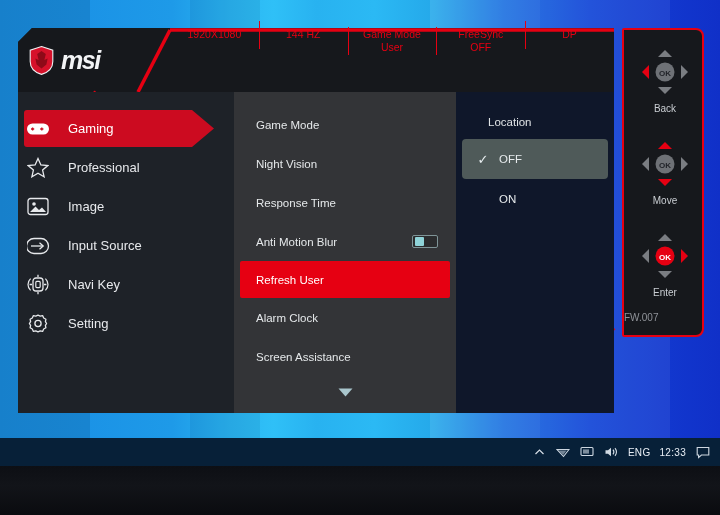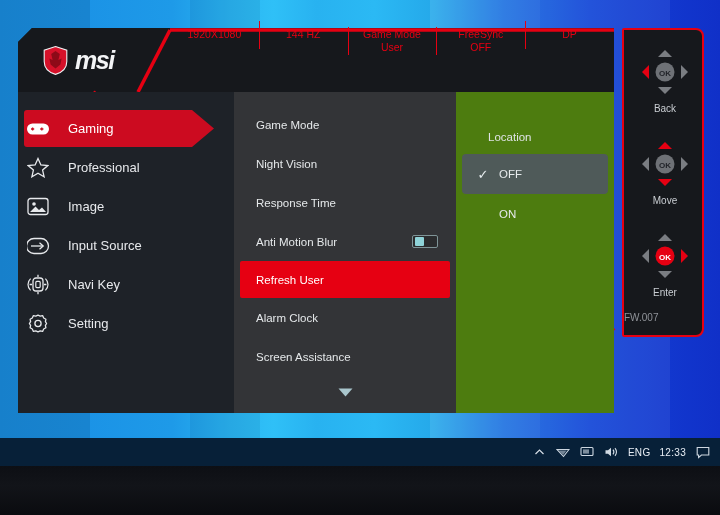--- a/index.html
+++ b/index.html
@@ -71,42 +71,42 @@
     background: #16181c;
     border: 2px solid #e60012;
     border-radius: 2px 8px 8px 2px;
   }
 
   
   .hdr {
     position: absolute; left: 0; top: 0; width: 596px; height: 64px;
     display: flex; align-items: center;
   }
-  .logo-wrap { width: 152px; display: flex; align-items: center; gap: 7px; padding-left: 25px; }
+  .logo-wrap { width: 152px; display: flex; align-items: center; gap: 7px; padding-left: 11px; }
   .msi-shield { width: 25px; height: 29px; flex: none; }
   .msi-word {
     font-size: 25px; font-style: italic; font-weight: bold;
     color: #f3f4f6; letter-spacing: -1.5px;
   }
   .hdr-items { flex: 1; display: flex; align-items: flex-start; height: 100%; }
   .hdr-cell {
     flex: 1; text-align: center; color: #e60012;
     font-size: 10.5px; line-height: 13px; position: relative;
   }
   .hdr-cell + .hdr-cell::before {
     content: ""; position: absolute; left: 0; top: 50%;
     transform: translateY(-50%); width: 1px; height: 28px;
     background: #e60012;
   }
 
   
   .cols { position: absolute; left: 0; top: 64px; width: 596px; height: 321px; display: flex; }
   .col-side  { width: 216px; background: #1e2228; padding-top: 17px; }
   .col-mid   { width: 222px; background: #333437; padding-top: 13px; position: relative; }
-  .col-right { width: 158px; background: #4d7c0f; padding-top: 28px; }
+  .col-right { width: 158px; background: #0f172a; padding-top: 13px; }
 
   
   .side-item {
     height: 39px; display: flex; align-items: center;
     padding-left: 8px; gap: 18px; position: relative;
     color: #e7e9ec; font-size: 13px;
   }
   .side-item .ic { width: 24px; height: 24px; display:flex; align-items:center; justify-content:center; flex: none; }
   .side-item.active { color: #ffffff; }
   .side-item.active .hl {

